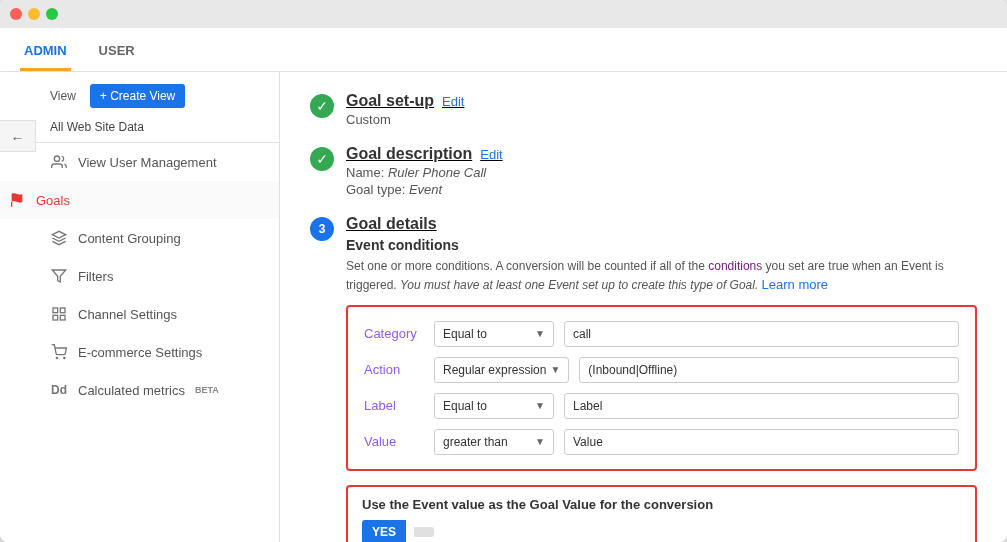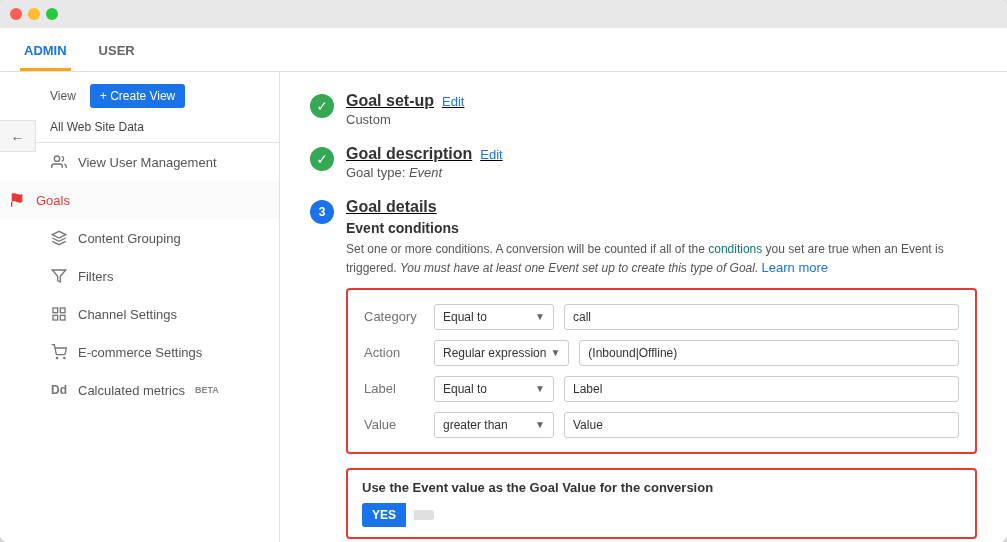--- a/index.html
+++ b/index.html
@@ -231,21 +231,21 @@
     }
     .condition-row {
       display: flex;
       align-items: center;
       margin-bottom: 10px;
       gap: 10px;
     }
     .condition-row:last-child { margin-bottom: 0; }
     .condition-label {
       font-size: 13px;
-      color: #737373;
+      color: #8b5cf6;
       width: 60px;
       flex-shrink: 0;
     }
     .condition-select {
       border: 1px solid #ccc;
       border-radius: 3px;
       padding: 5px 8px;
       font-size: 12px;
       color: #333;
       background: #fff;
@@ -410,34 +410,35 @@
         </div>
       </div>
 
       <div class="goal-step">
         <div class="step-icon done">✓</div>
         <div class="step-content">
           <div class="step-header">
             <span class="step-title">Goal description</span>
             <a class="edit-link">Edit</a>
           </div>
+          <div class="step-subtitle">Name: <em>Ruler Phone Call</em></div>
           <div class="step-subtitle">Goal type: <em>Event</em></div>
         </div>
       </div>
 
       <div class="goal-step">
         <div class="step-icon numbered">3</div>
         <div class="step-content">
           <div class="step-header">
             <span class="step-title">Goal details</span>
           </div>
           <div class="goal-details-section">
             <div class="section-title">Event conditions</div>
             <div class="event-desc">
-              Set one or more conditions. A conversion will be counted if all of the <span style="color:#0f766e;">conditions</span> you set are true when an Event is triggered. <em>You must have at least one Event set up to create this type of Goal.</em> <a href="#" class="edit-link">Learn more</a>
+              Set one or more conditions. A conversion will be counted if all of the <span style="color:#701a75;">conditions</span> you set are true when an Event is triggered. <em>You must have at least one Event set up to create this type of Goal.</em> <a href="#" class="edit-link">Learn more</a>
             </div>
 
             <div class="conditions-box">
 
               <div class="condition-row">
                 <span class="condition-label">Category</span>
                 <div class="condition-select">
                   <span>Equal to</span>
                   <span class="chevron">▼</span>
                 </div>

